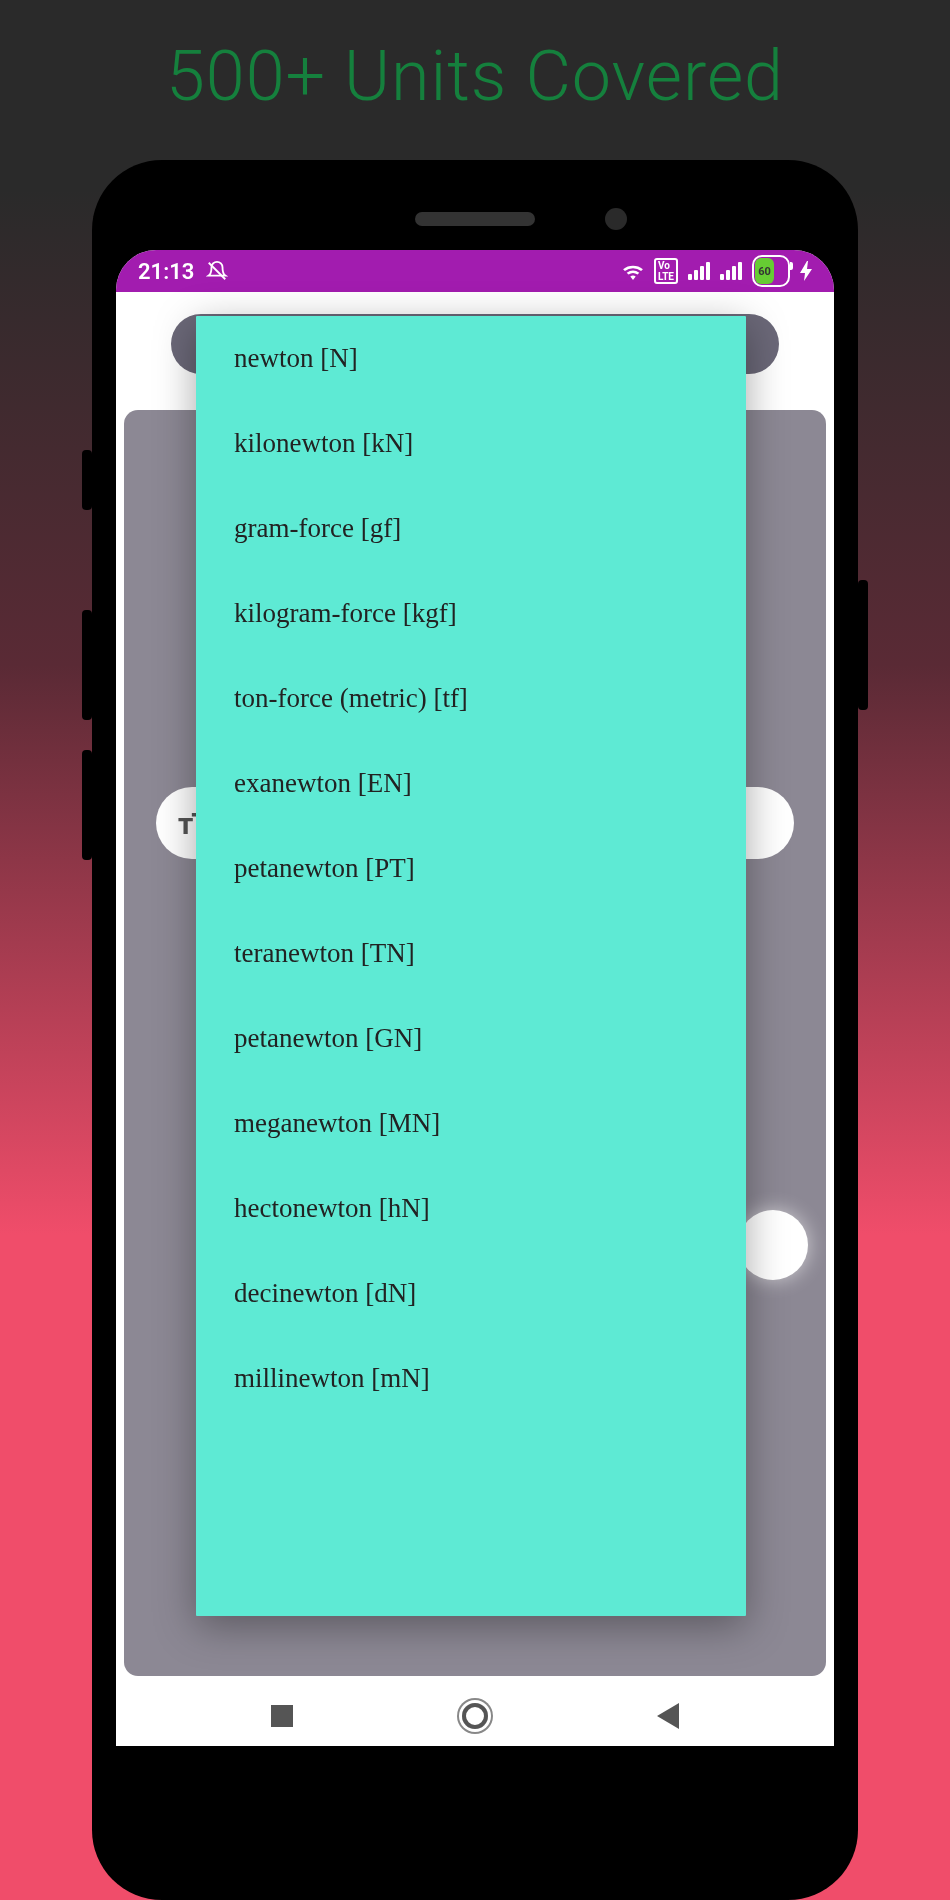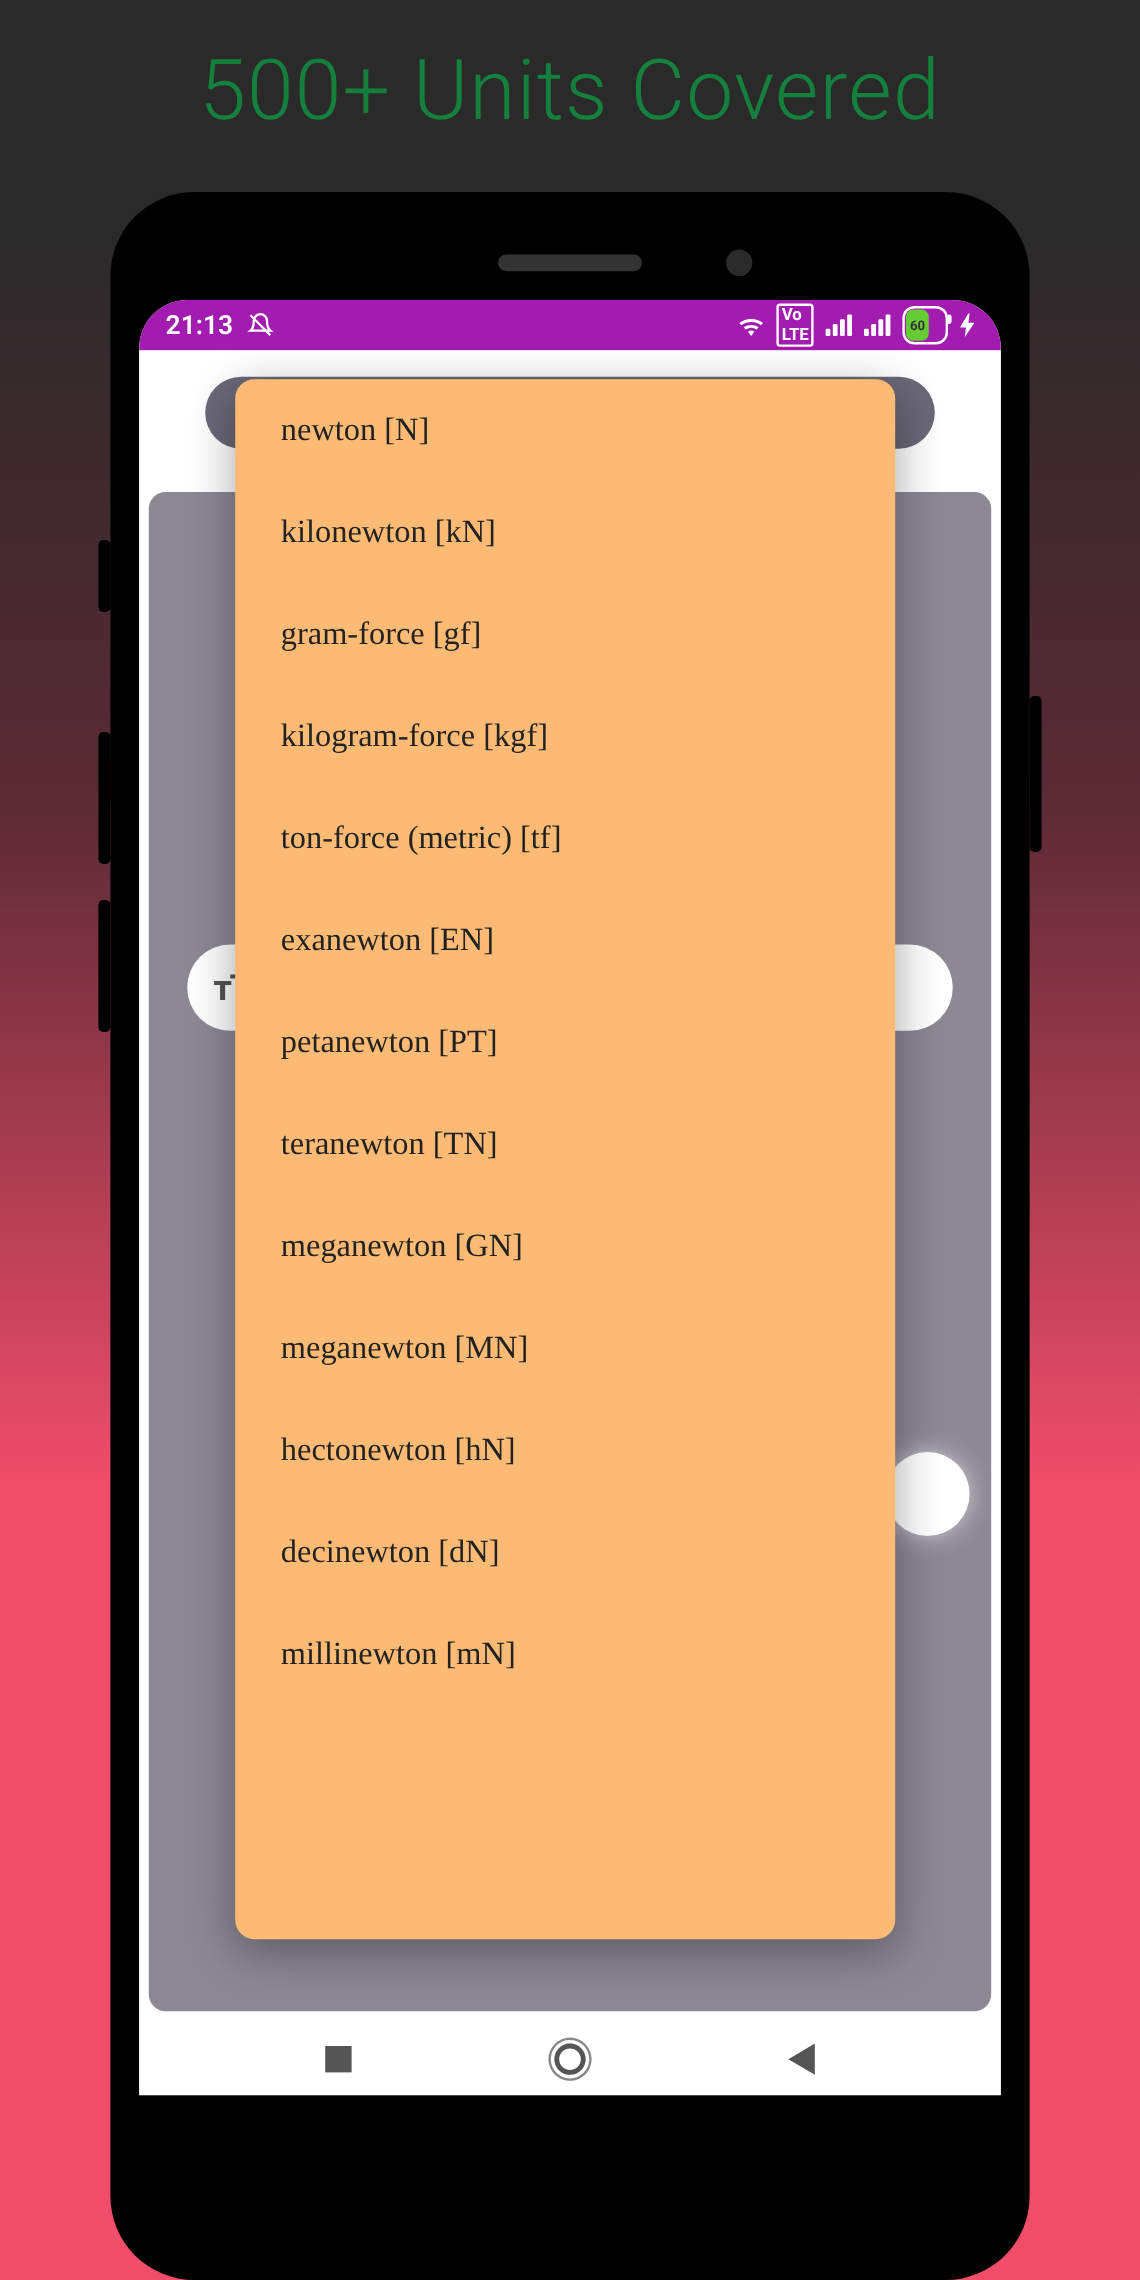--- a/index.html
+++ b/index.html
@@ -130,42 +130,42 @@
 .pill-icon { font-size: 30px; color: #555; font-weight: 700; letter-spacing: -2px; }
 
 .fab {
   position: absolute; right: 18px; top: 800px; width: 70px; height: 70px;
   background: #fff; border-radius: 50%;
   box-shadow: 0 0 20px rgba(255,255,255,0.6);
 }
 
 .dropdown {
   position: absolute; top: 24px; left: 80px; width: 550px; height: 1300px;
-  background: #fdba74; box-shadow: 0 10px 40px rgba(0,0,0,0.35);
-  overflow: hidden; border-radius: 16px;
+  background: #5eead4; box-shadow: 0 10px 40px rgba(0,0,0,0.35);
+  overflow: hidden; border-radius: 1px;
 }
 .dropdown-item {
   padding: 27px 38px;
   font-size: 27px;
   color: #222;
   font-family: Georgia, "Times New Roman", serif;
   cursor: pointer;
 }
 
 .nav-bar {
   position: absolute; bottom: 0; left: 0; right: 0; height: 60px;
   background: #fff; display: flex; align-items: center; justify-content: space-around;
   padding: 0 70px;
 }
 .nav-square { width: 22px; height: 22px; background: #555; }
 .nav-circle { width: 26px; height: 26px; border: 4px solid #555; border-radius: 50%; box-shadow: 0 0 0 3px #fff, 0 0 0 5px #888; }
 .nav-tri { width: 0; height: 0; border-top: 13px solid transparent; border-bottom: 13px solid transparent; border-right: 22px solid #555; }
 
 .wifi-icon, .lte-box, .bolt { display:inline-flex; align-items:center; }
-.lte-box { border:2px solid #fff; border-radius:3px; padding:0 2px; font-size:14px; font-weight:700; }
+.lte-box { border:2px solid #fff; border-radius:3px; padding:0 2px; font-size:10px; font-weight:700; }
 </style>
 </head>
 <body>
 
 <h1 class="headline">500+ Units Covered</h1>
 
 <div class="phone">
   <div class="notch-bar"></div>
   <div class="notch-dot"></div>
   <div class="side-btn left1"></div>
@@ -226,21 +226,21 @@
 
       <div class="dropdown" id="dropdown">
           <div class="dropdown-item">newton [N]</div>
           <div class="dropdown-item">kilonewton [kN]</div>
           <div class="dropdown-item">gram-force [gf]</div>
           <div class="dropdown-item">kilogram-force [kgf]</div>
           <div class="dropdown-item">ton-force (metric) [tf]</div>
           <div class="dropdown-item">exanewton [EN]</div>
           <div class="dropdown-item">petanewton [PT]</div>
           <div class="dropdown-item">teranewton [TN]</div>
-          <div class="dropdown-item">meganewton [GN]</div>
+          <div class="dropdown-item">petanewton [GN]</div>
           <div class="dropdown-item">meganewton [MN]</div>
           <div class="dropdown-item">hectonewton [hN]</div>
           <div class="dropdown-item">decinewton [dN]</div>
           <div class="dropdown-item">millinewton [mN]</div>
         </div>
     </div>
 
     <div class="nav-bar">
       <div class="nav-square"></div>
       <div class="nav-circle"></div>

